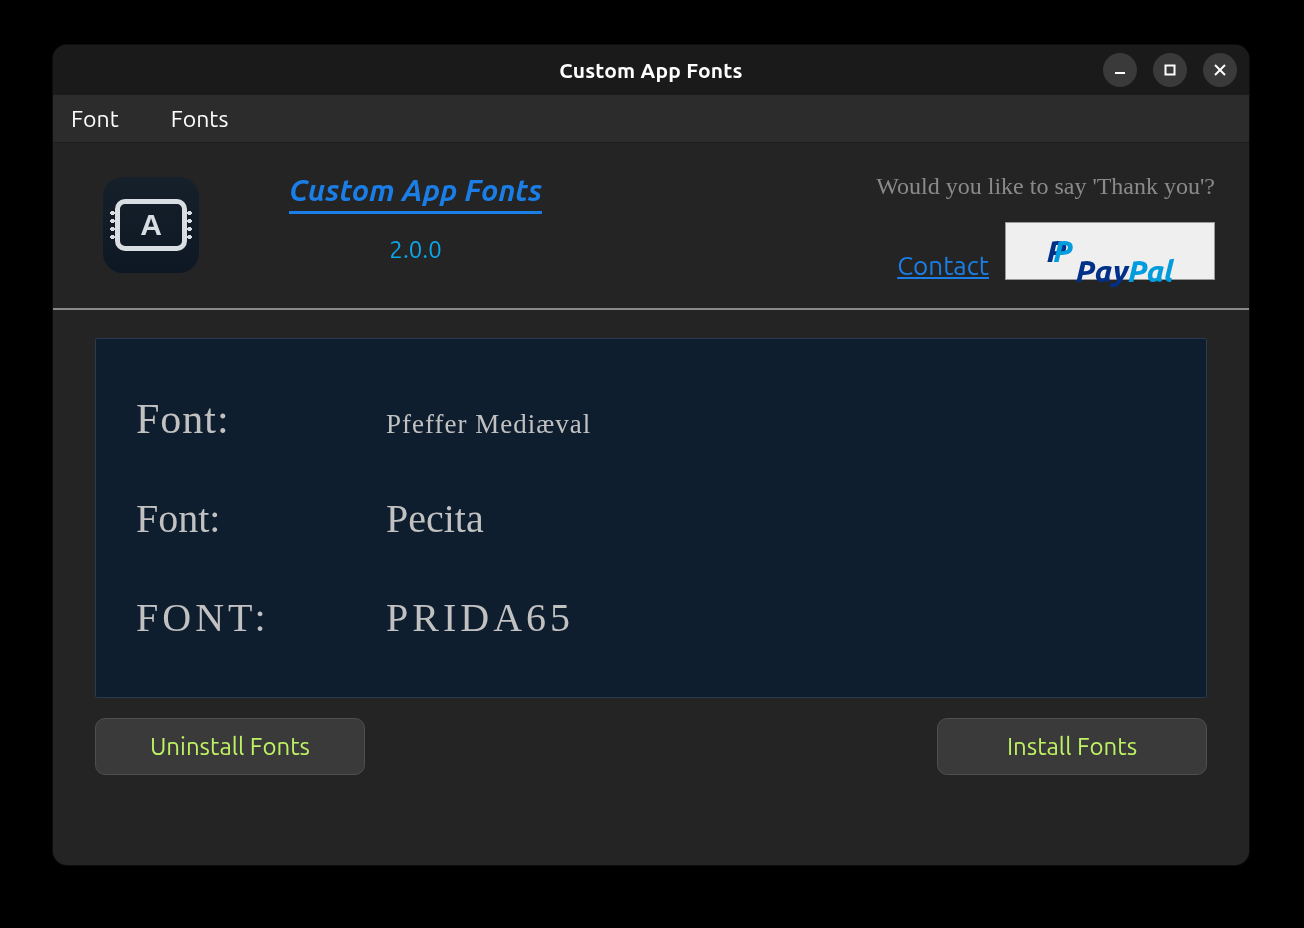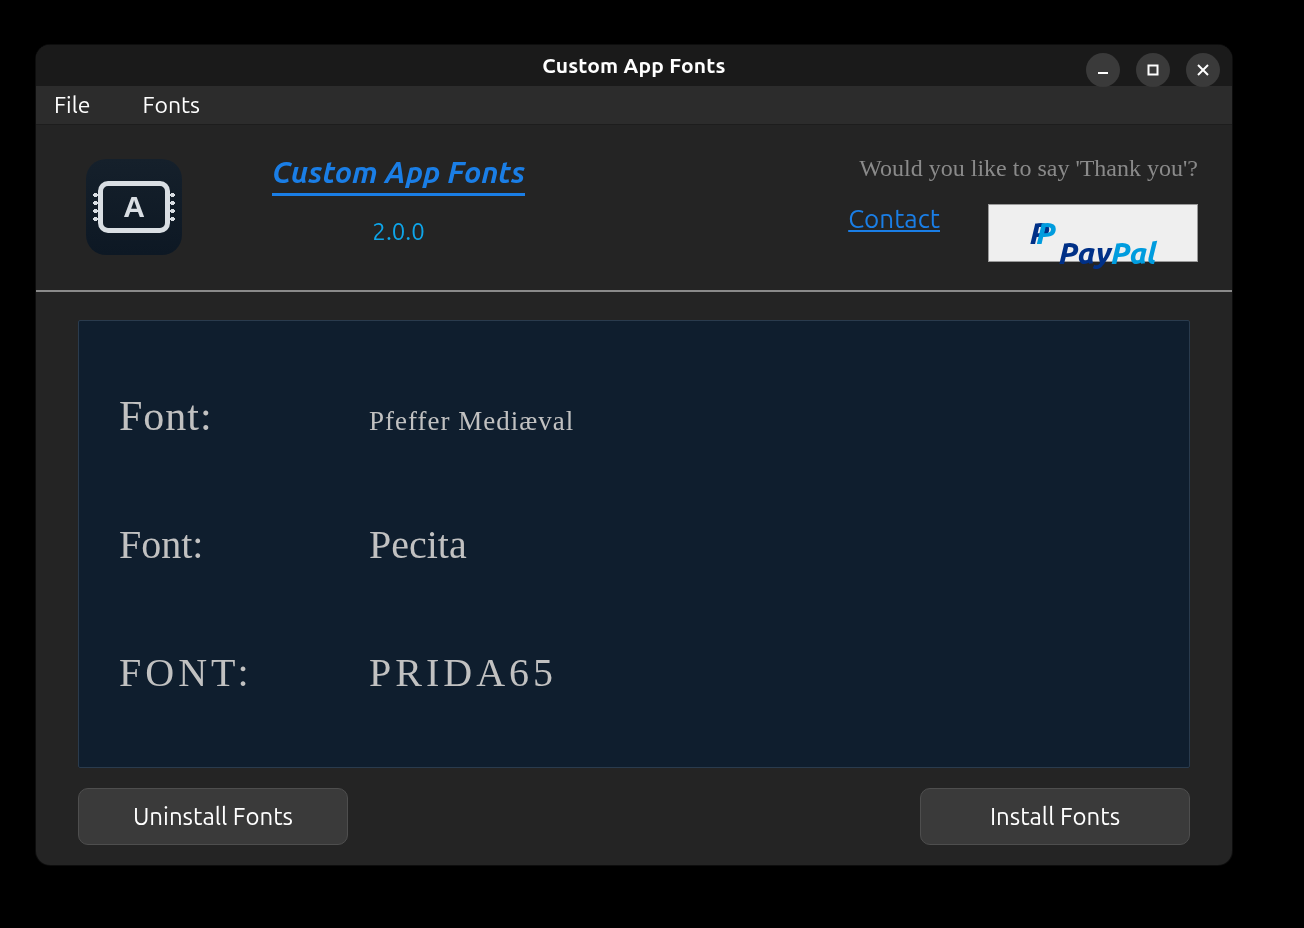--- a/index.html
+++ b/index.html
@@ -6,21 +6,21 @@
   body {
     background: #000;
     font-family: "Segoe UI", "Ubuntu", "Cantarell", sans-serif;
     width: 1304px;
     height: 928px;
     overflow: hidden;
     position: relative;
   }
   .window {
     position: absolute;
-    left: 36px;
+    left: 53px;
     top: 45px;
     width: 1196px;
     height: 820px;
     background: #242424;
     border-radius: 14px;
     display: flex;
     flex-direction: column;
     overflow: hidden;
     box-shadow: 0 0 0 1px rgba(255,255,255,0.05);
   }
@@ -147,22 +147,22 @@
     align-items:flex-end;
     gap: 22px;
   }
   .thanks-text {
     color: #8a8a8a;
     font-size: 24px;
     font-family: Liberation Serif, serif;
   }
   .right-row {
     display:flex;
-    align-items:flex-start;
-    gap: 48px;
+    align-items:flex-end;
+    gap: 16px;
   }
   .contact-link {
     color: #1a7ee6;
     font-size: 26px;
     text-decoration: underline;
     cursor:pointer;
   }
   .paypal-box {
     background:#efefef;
     width: 210px;
@@ -192,21 +192,21 @@
     padding: 28px 42px 20px 42px;
     display:flex;
     flex-direction:column;
   }
 
   .preview-panel {
     background: #0f1e2e;
     border: 1px solid #2a3b4d;
     border-radius: 2px;
     flex:0 0 auto;
-    height: 448px;
+    height: 360px;
     padding: 30px 40px;
     display:flex;
     flex-direction:column;
     justify-content:space-around;
   }
   .font-row {
     display:flex;
     align-items:baseline;
     color:#c1c1c1;
   }
@@ -236,21 +236,21 @@
 
   .button-row {
     display:flex;
     justify-content:space-between;
     margin-top: 20px;
   }
   .btn {
     background:#3a3a3a;
     border:1px solid #4e4e4e;
     border-radius: 10px;
-    color:#ffffff;
+    color:#bef264;
     font-size:24px;
     padding: 14px 32px;
     min-width: 270px;
     text-align:center;
     cursor:pointer;
   }
 </style>
 </head>
 <body>
 
@@ -272,21 +272,21 @@
       <div class="win-btn">
         <svg width="14" height="14" viewBox="0 0 14 14">
             <line x1="2" y1="2" x2="12" y2="12" stroke="#fefefe" stroke-width="2"></line>
             <line x1="12" y1="2" x2="2" y2="12" stroke="#fefefe" stroke-width="2"></line>
           </svg>
       </div>
     </div>
   </div>
 
   <div class="menubar">
-    <div class="menu-item">File</div>
+    <div class="menu-item">Font</div>
     <div class="menu-item">Fonts</div>
   </div>
 
   <div class="header-area">
     <div class="app-icon">
       <div class="app-icon-inner">
         <span class="app-icon-letter">A</span>
       </div>
     </div>
 

